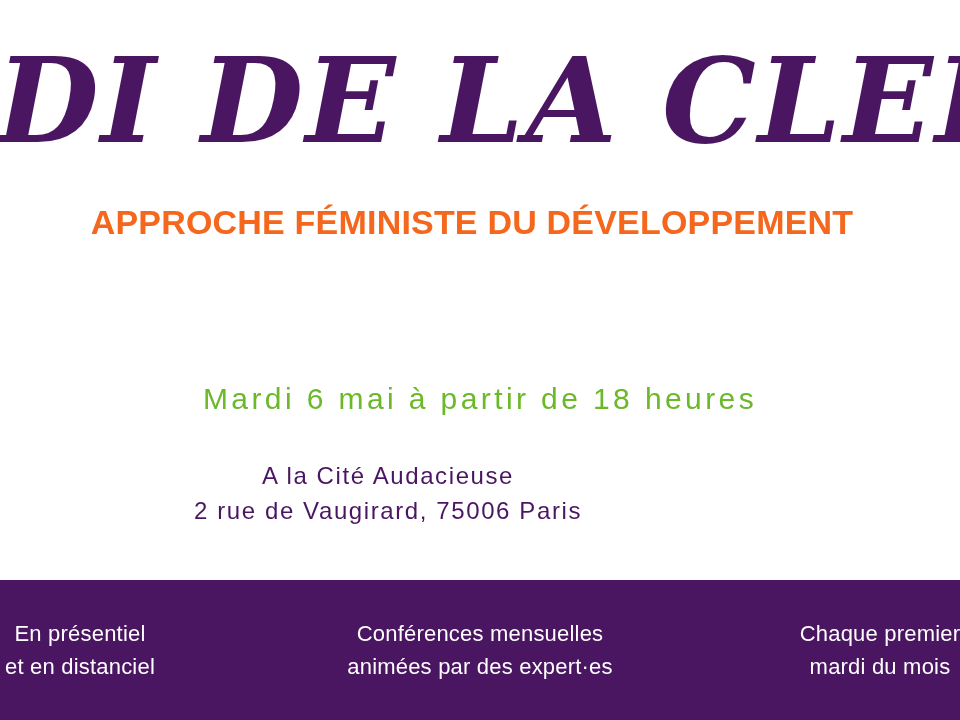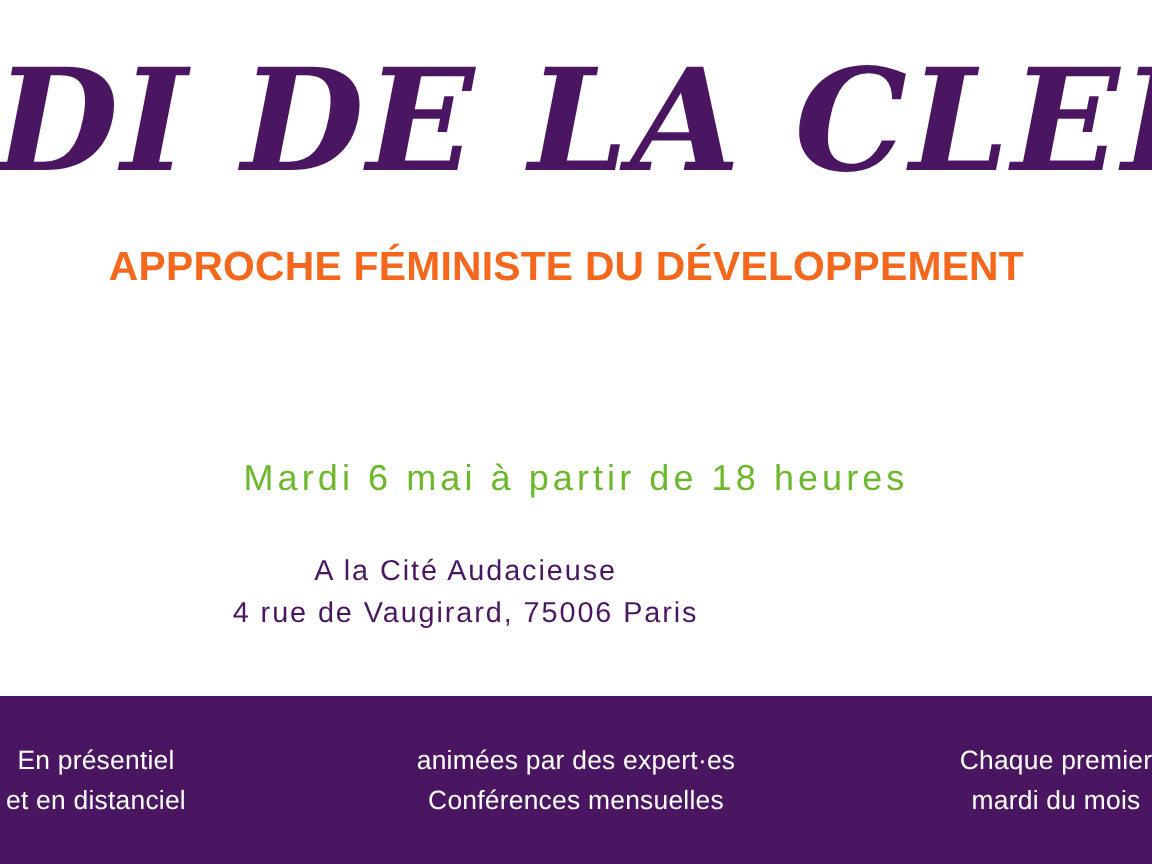--- a/index.html
+++ b/index.html
@@ -138,31 +138,31 @@
   </div>
 
   <div class="headline">
     <span class="ln">APPROCHE FÉMINISTE DU DÉVELOPPEMENT</span>
   </div>
 
   <div class="date">Mardi 6 mai à partir de 18 heures</div>
 
   <div class="address">
     <span class="ln">A la Cité Audacieuse</span>
-    <span class="ln">4 rue de Vaugirard, 75006 Paris</span>
+    <span class="ln">2 rue de Vaugirard, 75006 Paris</span>
   </div>
 
   <div class="band">
     <div class="band-col left">
       <span class="ln">En présentiel</span>
       <span class="ln">et en distanciel</span>
     </div>
     <div class="band-col center">
+      <span class="ln">Conférences mensuelles</span>
       <span class="ln">animées par des expert·es</span>
-      <span class="ln">Conférences mensuelles</span>
     </div>
     <div class="band-col right">
       <span class="ln">Chaque premier</span>
       <span class="ln">mardi du mois</span>
     </div>
   </div>
 
 </div>
 
 </body></html>

